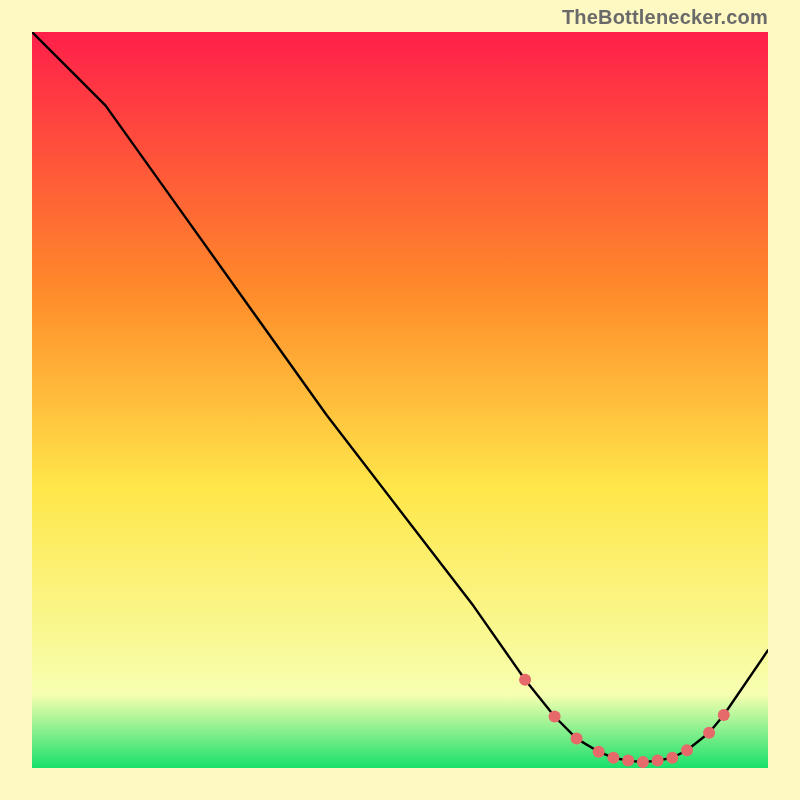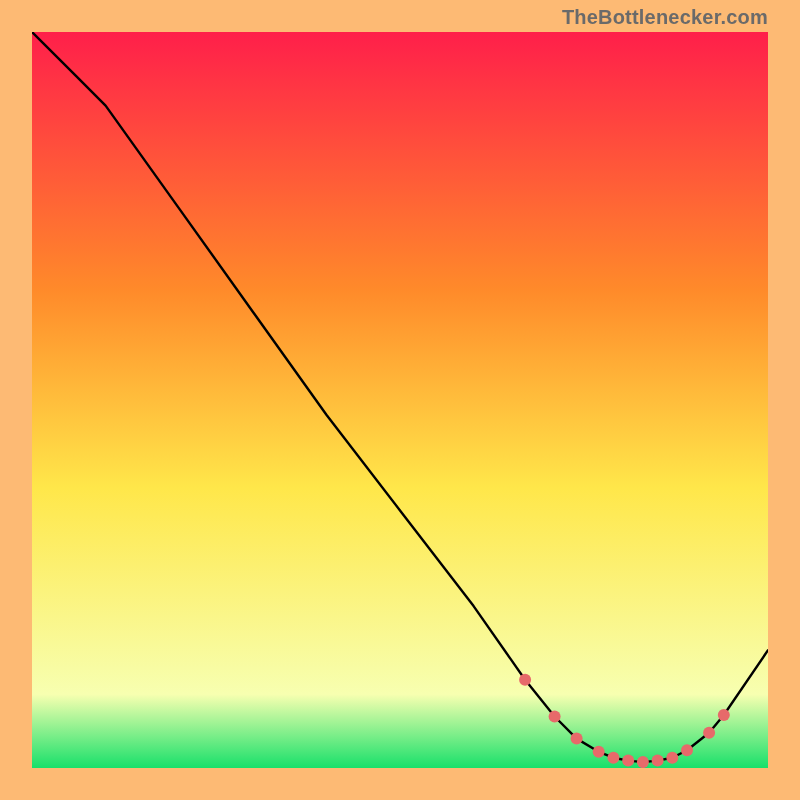--- a/index.html
+++ b/index.html
@@ -1,16 +1,16 @@
 <!DOCTYPE html>
 <html><head>
 <meta charset="utf-8">
 <style>
   html,body{margin:0;padding:0;width:800px;height:800px;background:#000;overflow:hidden;font-family:Arial,Helvetica,sans-serif}
-  .frame{position:absolute;left:0;top:0;width:800px;height:800px;background:#fdba74}
+  .frame{position:absolute;left:0;top:0;width:800px;height:800px;background:#fef9c3}
   .plot{position:absolute;left:32px;top:32px;width:736px;height:736px}
   .attrib{position:absolute;right:32px;top:6px;color:#6a6a6a;font-size:20px;font-weight:600;letter-spacing:.2px}
   svg{display:block}
 </style>
 </head>
 <body>
 <div class="frame">
 
   <div class="attrib">TheBottlenecker.com</div>
 

